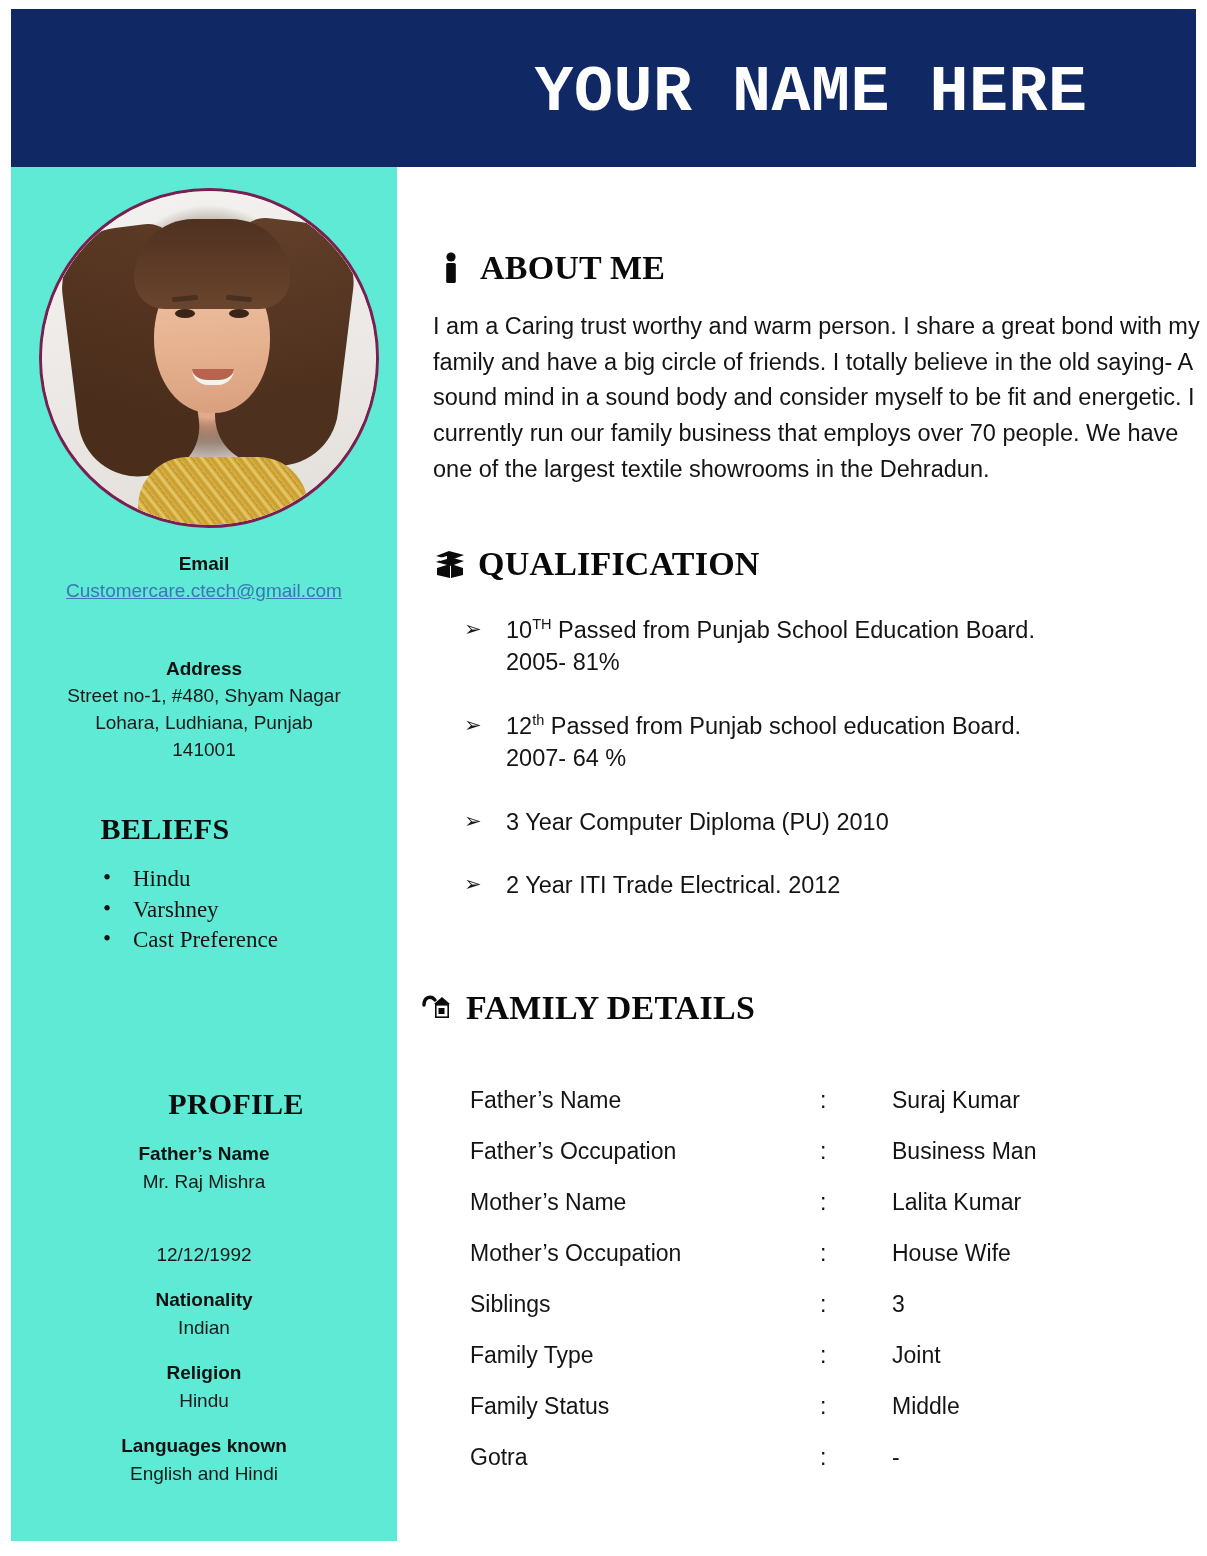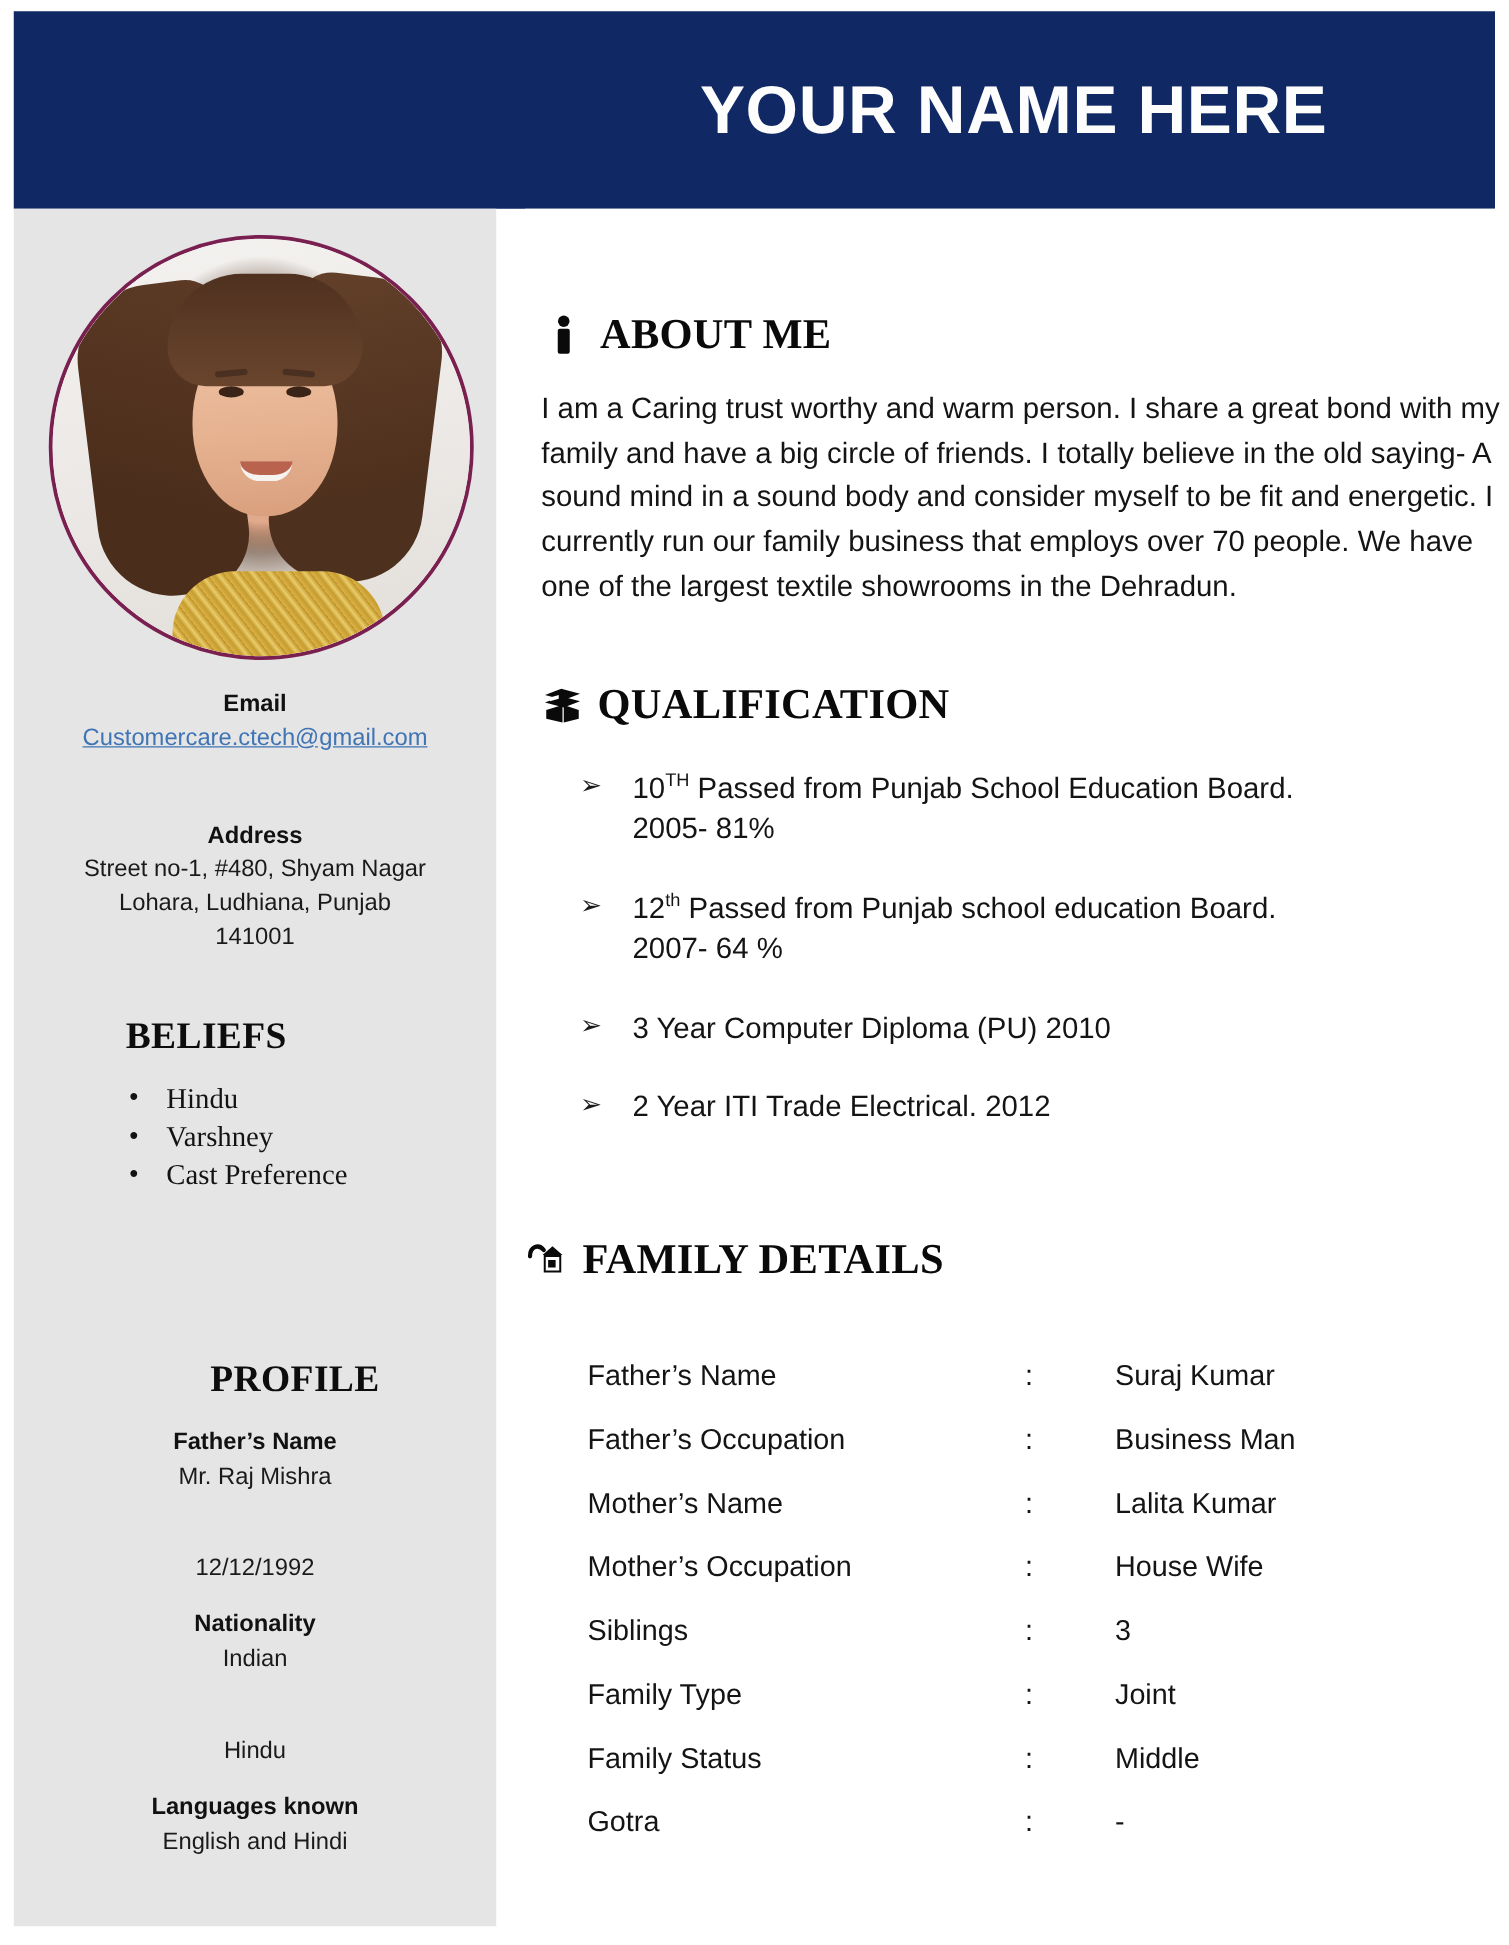--- a/index.html
+++ b/index.html
@@ -33,36 +33,36 @@
     height: 158px;
     background: #102864;
   }
   .header-title {
     position: absolute;
     left: 470px;
     top: 52px;
     width: 660px;
     text-align: center;
     color: #fdfdfd;
-    font-family: Liberation Sans, sans-serif;
+    font-family: Liberation Mono, monospace;
     font-weight: bold;
-    font-size: 54px;
+    font-size: 65px;
     letter-spacing: 0.5px;
     line-height: 1;
     white-space: nowrap;
   }
 
   
   .sidebar {
     position: absolute;
     left: 11px;
     top: 167px;
     width: 386px;
     height: 1374px;
-    background: #e5e5e5;
+    background: #5eead4;
   }
 
   .photo-frame {
     position: absolute;
     left: 28px;
     top: 21px;
     width: 340px;
     height: 340px;
     border-radius: 50%;
     border: 3px solid #7a2050;
@@ -364,20 +364,21 @@
     <div class="side-h1 profile-title">PROFILE</div>
 
     <div class="side-label p-row-label" style="top:975px;">Father’s Name</div>
     <div class="side-value p-row-value" style="top:1002px;">Mr. Raj Mishra</div>
 
     <div class="side-value p-row-value" style="top:1075px;">12/12/1992</div>
 
     <div class="side-label p-row-label" style="top:1121px;">Nationality</div>
     <div class="side-value p-row-value" style="top:1148px;">Indian</div>
 
+    <div class="side-label p-row-label" style="top:1194px;">Religion</div>
     <div class="side-value p-row-value" style="top:1221px;">Hindu</div>
 
     <div class="side-label p-row-label" style="top:1267px;">Languages known</div>
     <div class="side-value p-row-value" style="top:1294px;">English and Hindi</div>
 
   </div>
 
   <div class="main">
 
     <div class="sec-head about-head">

